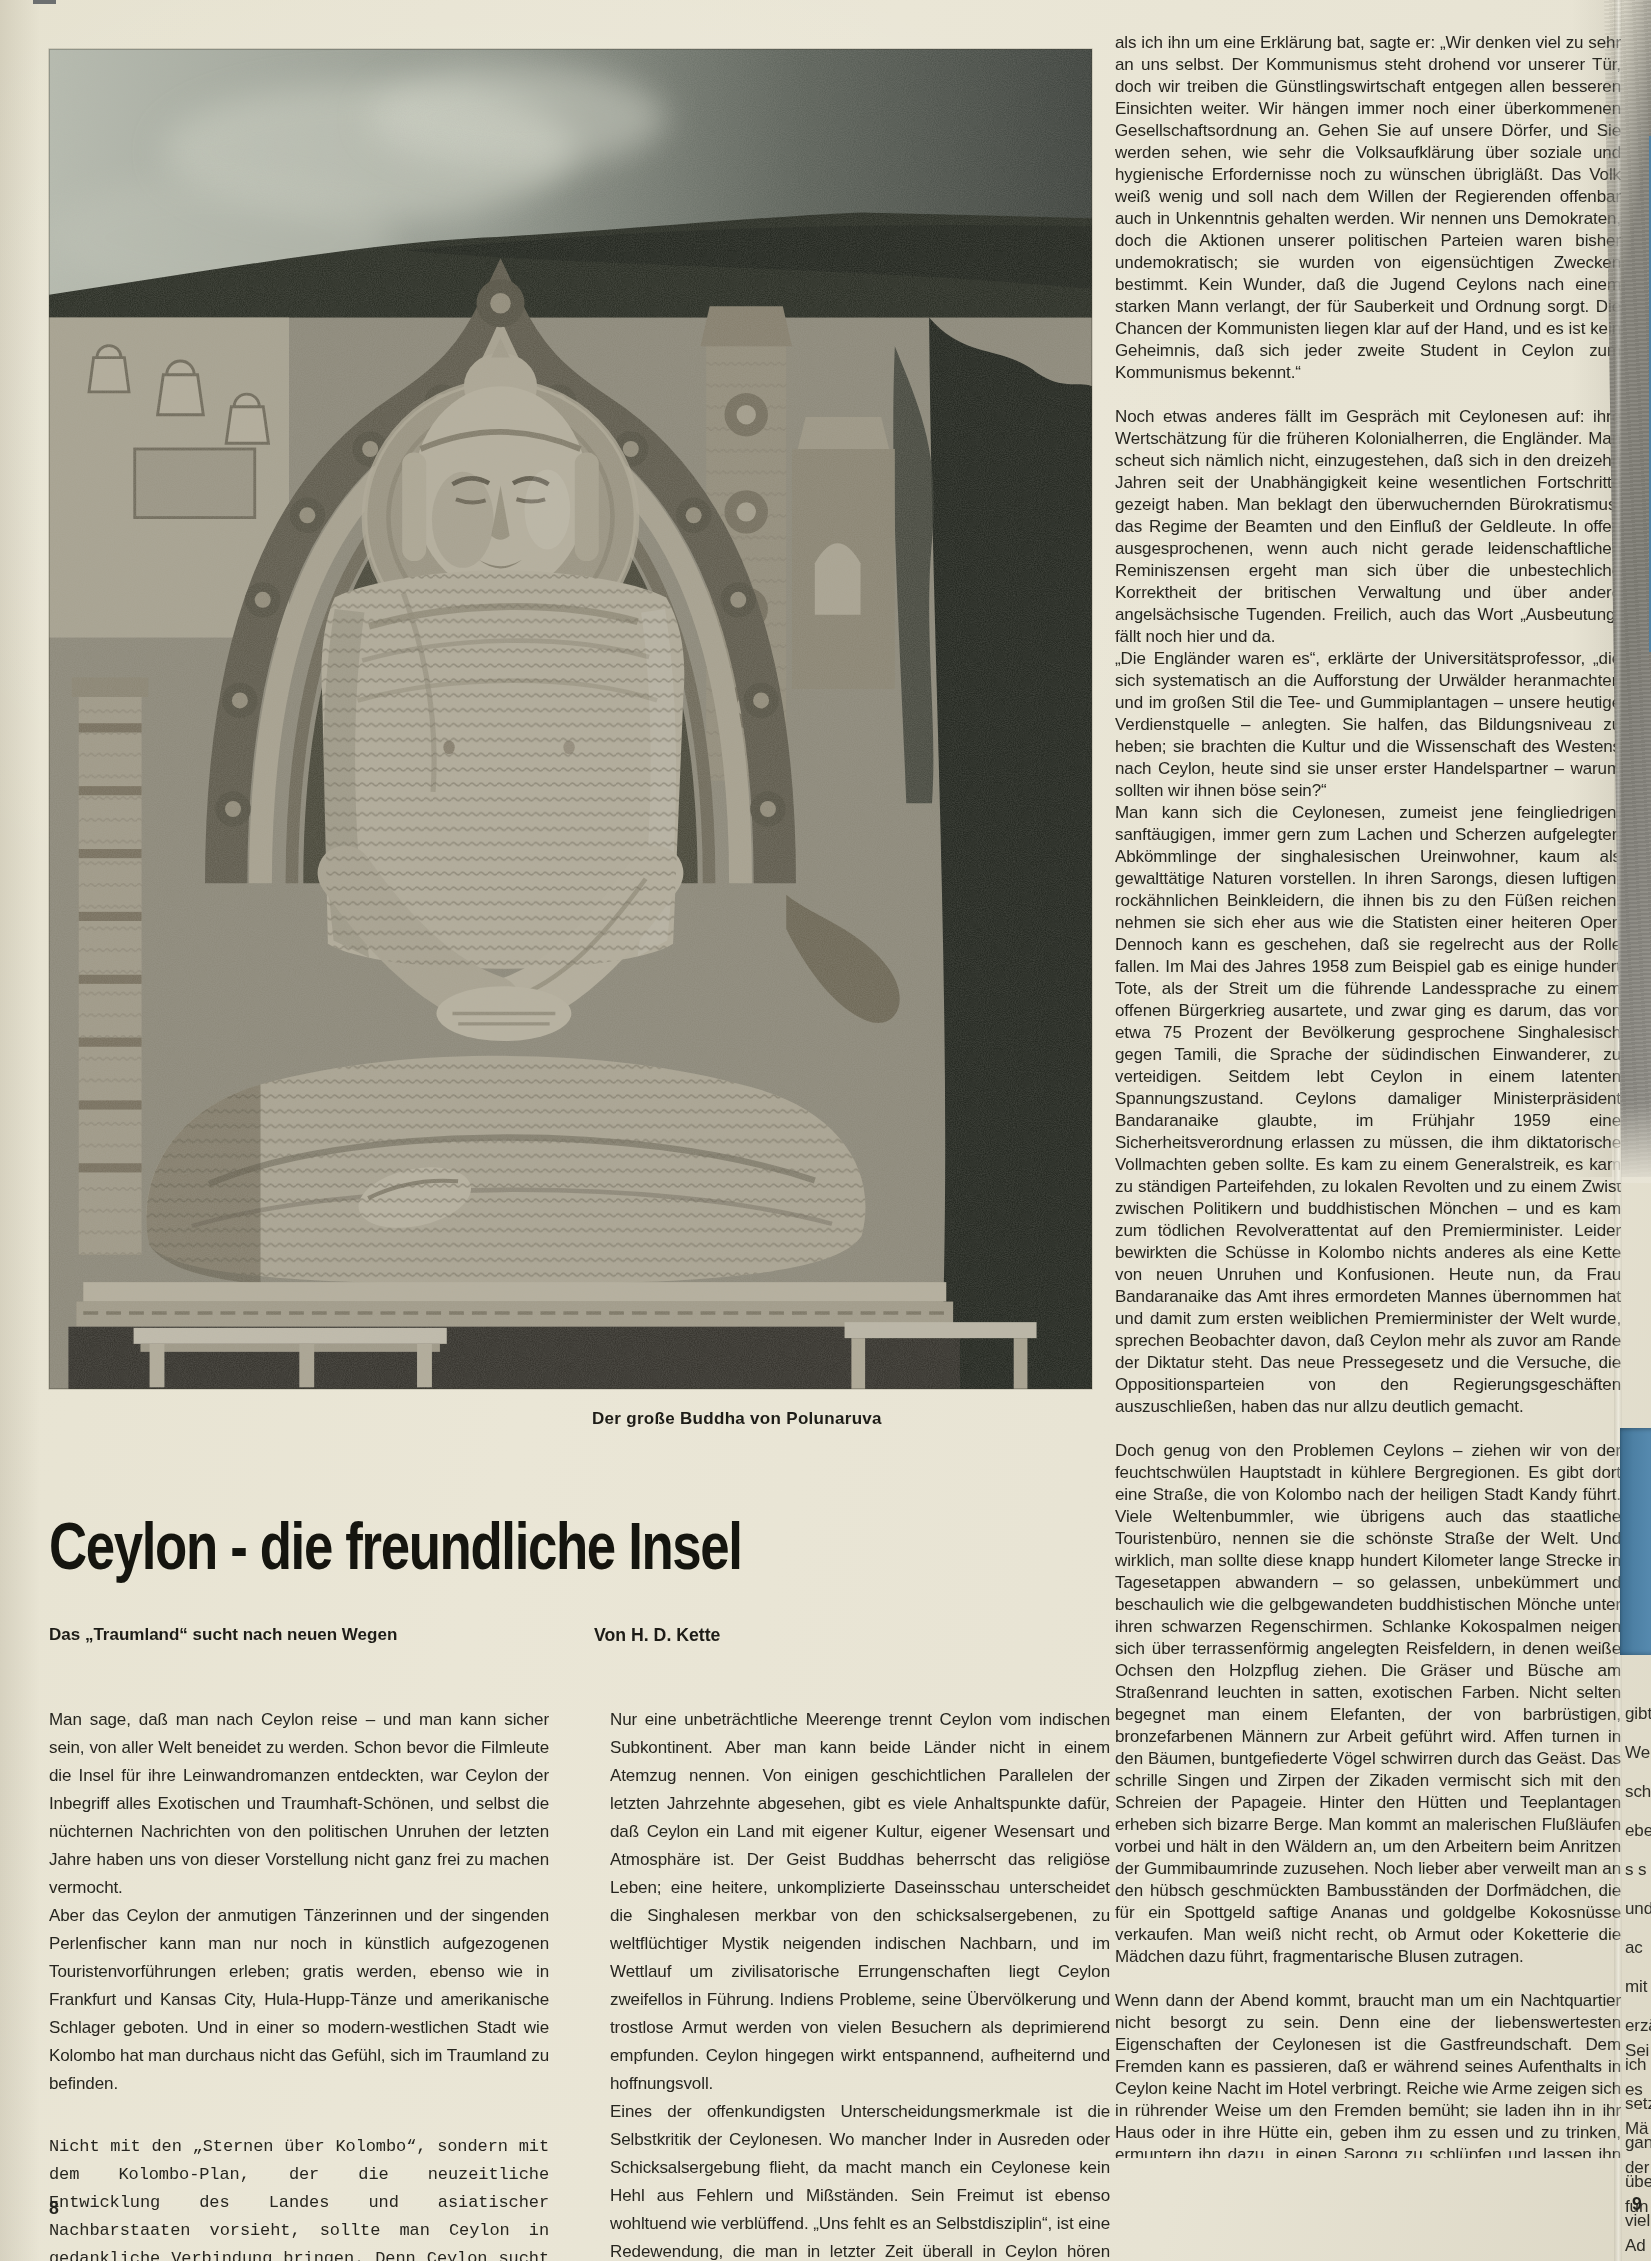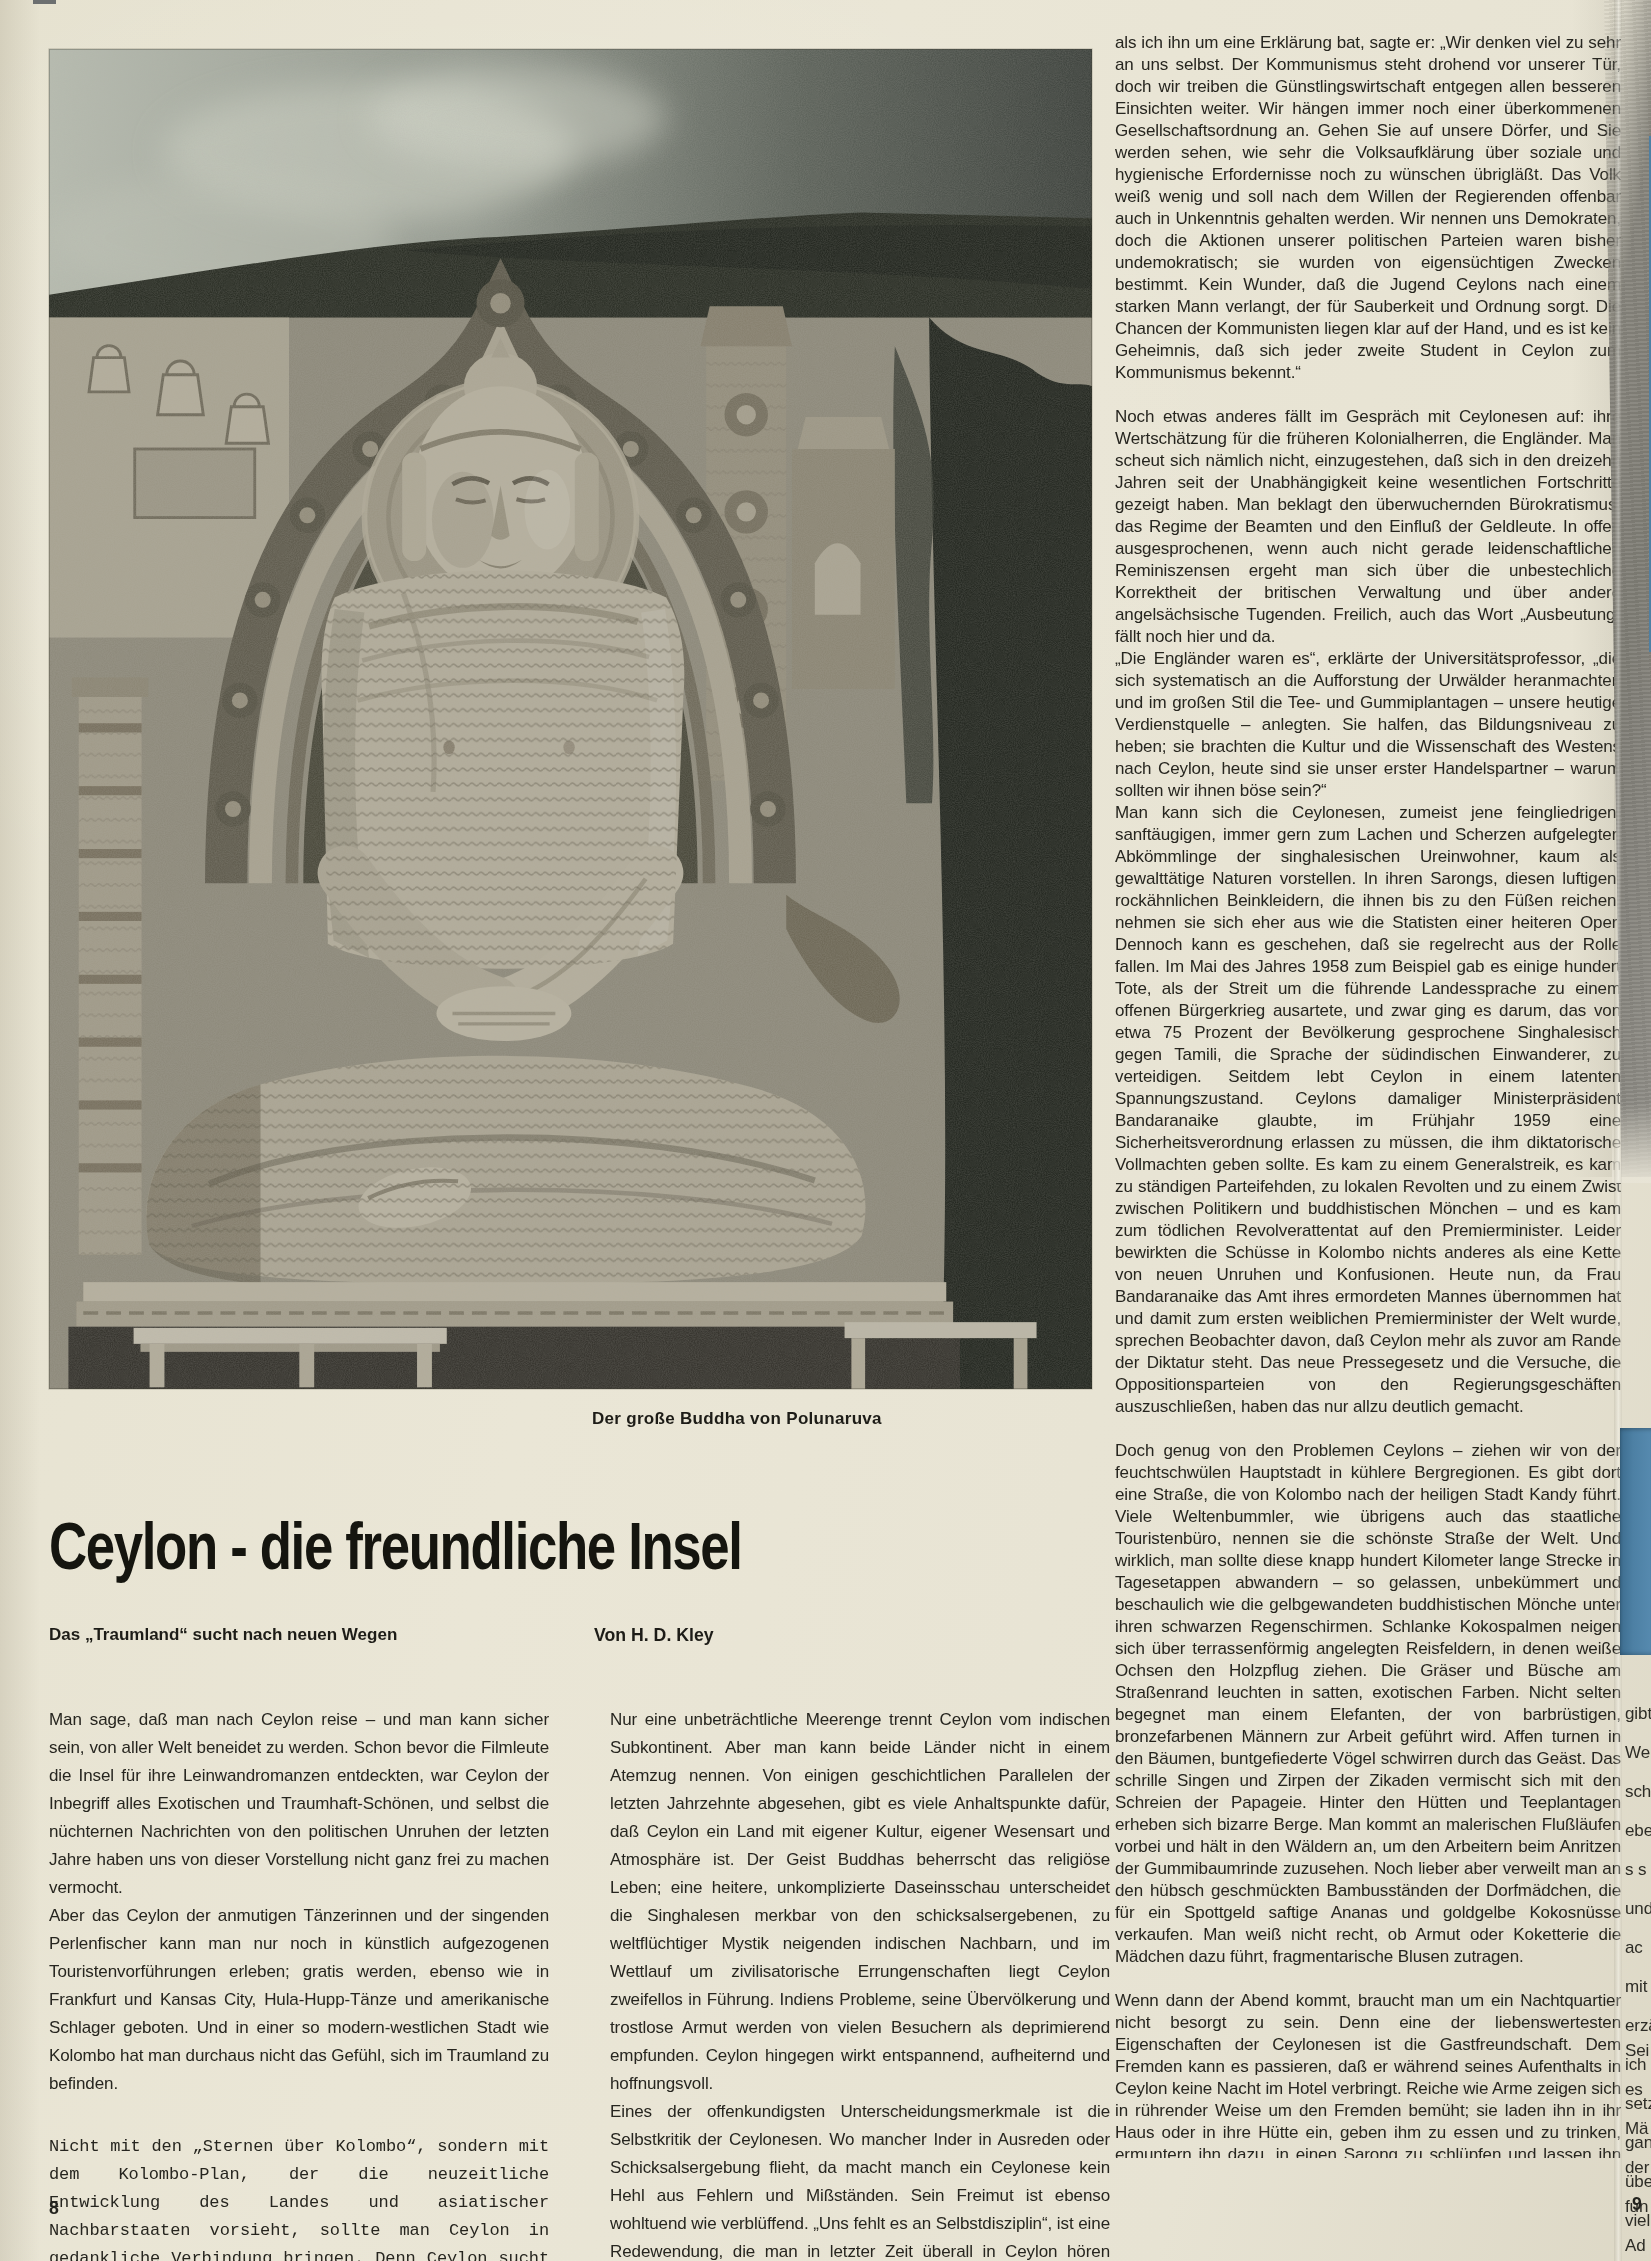--- a/index.html
+++ b/index.html
@@ -275,21 +275,21 @@
 
       <rect width="1825" height="2345" filter="url(#grainF)" opacity=".5"></rect>
       <rect width="1825" height="2345" fill="none" stroke="#3f3c32" stroke-opacity=".35" stroke-width="3"></rect>
     </svg>
   </div>
 
   <div class="caption">Der große Buddha von Polunaruva</div>
 
   <h1 class="headline">Ceylon - die freundliche Insel</h1>
   <div class="kicker">Das „Traumland“ sucht nach neuen Wegen</div>
-  <div class="byline">Von H. D. Kley</div>
+  <div class="byline">Von H. D. Kette</div>
 
   <div class="col col-left">
       <p>Man sage, daß man nach Ceylon reise – und man kann sicher sein, von aller Welt beneidet zu werden. Schon bevor die Filmleute die Insel für ihre Leinwandromanzen entdeckten, war Ceylon der Inbegriff alles Exotischen und Traumhaft-Schönen, und selbst die nüchternen Nachrichten von den politischen Unruhen der letzten Jahre haben uns von dieser Vorstellung nicht ganz frei zu machen vermocht.</p>
       <p>Aber das Ceylon der anmutigen Tänzerinnen und der singenden Perlenfischer kann man nur noch in künstlich aufgezogenen Touristenvorführungen erleben; gratis werden, ebenso wie in Frankfurt und Kansas City, Hula-Hupp-Tänze und amerikanische Schlager geboten. Und in einer so modern-westlichen Stadt wie Kolombo hat man durchaus nicht das Gefühl, sich im Traumland zu befinden.</p>
       <p class="gap">Nicht mit den „Sternen über Kolombo“, sondern mit dem Kolombo-Plan, der die neuzeitliche Entwicklung des Landes und asiatischer Nachbarstaaten vorsieht, sollte man Ceylon in gedankliche Verbindung bringen. Denn Ceylon sucht nach neuen Wegen, es möchte kein Land von gestern bleiben. Und deshalb hören es die Ceylonesen gern, wenn man gleichermaßen ihr schönes Land wie ihren Fortschrittseifer lobt. Für Filme, die das „süße Leben“ steinreicher Leute zeigen, haben sie um so weniger Verständnis.</p>
     </div>
   <div class="col col-middle">
       <p>Nur eine unbeträchtliche Meerenge trennt Ceylon vom indischen Subkontinent. Aber man kann beide Länder nicht in einem Atemzug nennen. Von einigen geschichtlichen Parallelen der letzten Jahrzehnte abgesehen, gibt es viele Anhaltspunkte dafür, daß Ceylon ein Land mit eigener Kultur, eigener Wesensart und Atmosphäre ist. Der Geist Buddhas beherrscht das religiöse Leben; eine heitere, unkomplizierte Daseinsschau unterscheidet die Singhalesen merkbar von den schicksalsergebenen, zu weltflüchtiger Mystik neigenden indischen Nachbarn, und im Wettlauf um zivilisatorische Errungenschaften liegt Ceylon zweifellos in Führung. Indiens Probleme, seine Übervölkerung und trostlose Armut werden von vielen Besuchern als deprimierend empfunden. Ceylon hingegen wirkt entspannend, aufheiternd und hoffnungsvoll.</p>
       <p>Eines der offenkundigsten Unterscheidungsmerkmale ist die Selbstkritik der Ceylonesen. Wo mancher Inder in Ausreden oder Schicksalsergebung flieht, da macht manch ein Ceylonese kein Hehl aus Fehlern und Mißständen. Sein Freimut ist ebenso wohltuend wie verblüffend. „Uns fehlt es an Selbstdisziplin“, ist eine Redewendung, die man in letzter Zeit überall in Ceylon hören kann. Zum erstenmal hörte ich diese Äußerung von einem ceylonesischen Professor, der sich freundlicherweise bereitgefunden hatte, mich durch die Hörsäle und Laboratorien der hochmodernen Universität von Kandy zu führen, und</p>
     </div>

